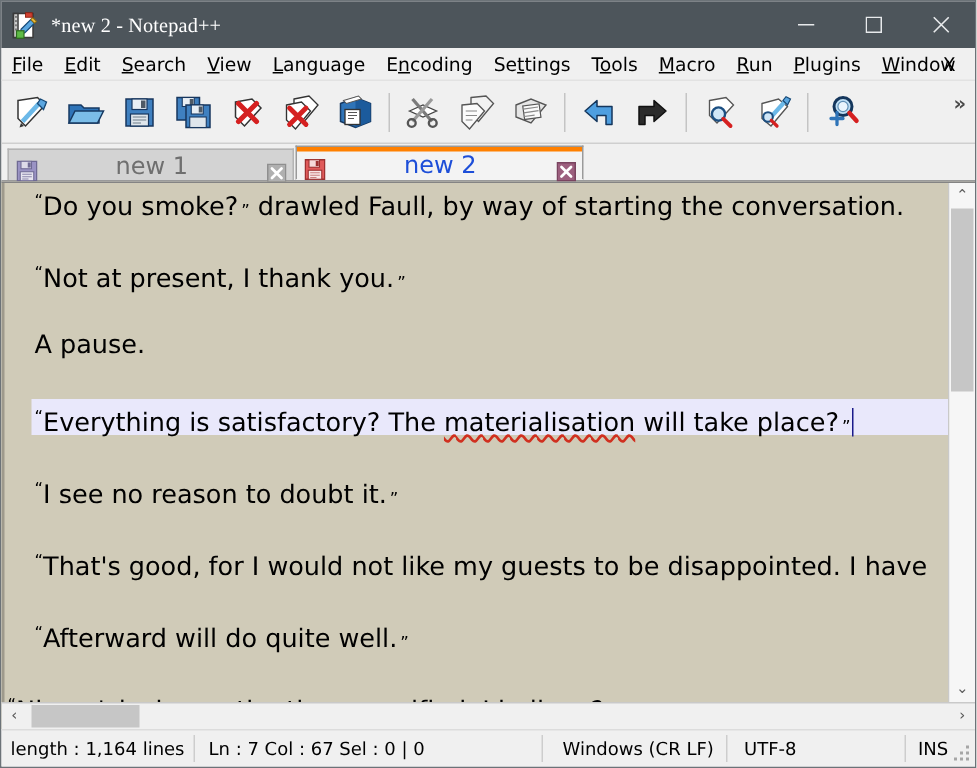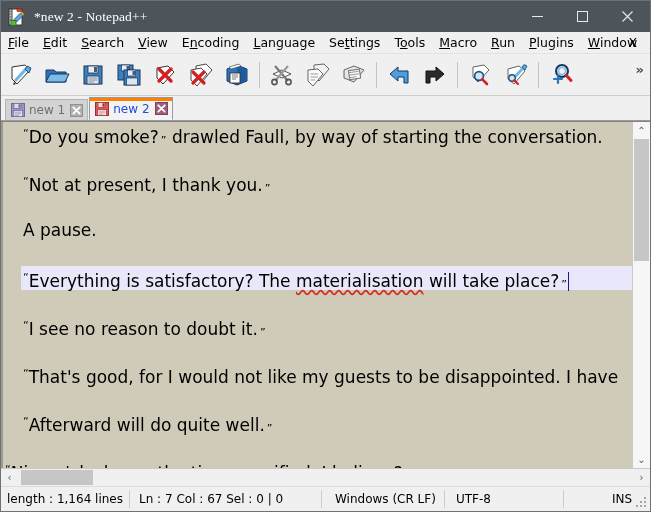--- a/index.html
+++ b/index.html
@@ -128,26 +128,27 @@
     display: flex;
     align-items: flex-end;
     flex: none;
     padding-left: 4px;
     border-bottom: 1px solid #9a9a9a;
     position: relative;
   }
   .tab {
     height: 21px;
     display: flex;
-    align-items: center;
+    align-items: flex-end;
     padding: 0 4px 0 5px;
-    font-size: 12px;
+    font-size: 16px;
     box-sizing: border-box;
     position: relative;
     margin-right: 1px;
+    gap: 48px;
   }
   .tab.inactive {
     background: #d3d3d3;
     color: #6f6f6f;
     border: 1px solid #b4b4b4;
     border-bottom: none;
   }
   .tab.active {
     background: #f3f3f3;
     color: #1d4ed8;
@@ -364,22 +365,22 @@
         </svg>
       </div>
     </div>
   </div>
 
   <div class="menubar">
     <div class="menu-item"><u>F</u>ile</div>
     <div class="menu-item"><u>E</u>dit</div>
     <div class="menu-item"><u>S</u>earch</div>
     <div class="menu-item"><u>V</u>iew</div>
+    <div class="menu-item"><u>L</u>anguage</div>
     <div class="menu-item">E<u>n</u>coding</div>
-    <div class="menu-item"><u>L</u>anguage</div>
     <div class="menu-item">Se<u>t</u>tings</div>
     <div class="menu-item">T<u>o</u>ols</div>
     <div class="menu-item"><u>M</u>acro</div>
     <div class="menu-item"><u>R</u>un</div>
     <div class="menu-item"><u>P</u>lugins</div>
     <div class="menu-item"><u>W</u>indow</div>
     <div class="menu-item"></div>
     <div class="menu-close-x">X</div>
   </div>
 
@@ -638,21 +639,21 @@
 
   <div class="statusbar">
     <div class="sb-cell" style="width:128px;padding-left:6px;">length : 1,164   lines</div>
     <div class="sb-sep"></div>
     <div class="sb-cell" style="flex:1 1 auto;padding-left:9px;">Ln : 7    Col : 67    Sel : 0 | 0</div>
     <div class="sb-sep"></div>
     <div class="sb-cell" style="width:122px;padding-left:13px;">Windows (CR LF)</div>
     <div class="sb-sep"></div>
     <div class="sb-cell" style="width:118px;padding-left:11px;">UTF-8</div>
     <div class="sb-sep"></div>
-    <div class="sb-cell" style="width:46px;padding-left:8px;margin-left:40px;">INS</div>
+    <div class="sb-cell" style="width:46px;padding-left:8px;">INS</div>
     <div class="sb-grip">
       <i style="left:9px;top:1px;"></i>
       <i style="left:5px;top:5px;"></i>
         <i style="left:9px;top:5px;"></i>
       <i style="left:1px;top:9px;"></i>
         <i style="left:5px;top:9px;"></i>
         <i style="left:9px;top:9px;"></i>
     </div>
   </div>
 

